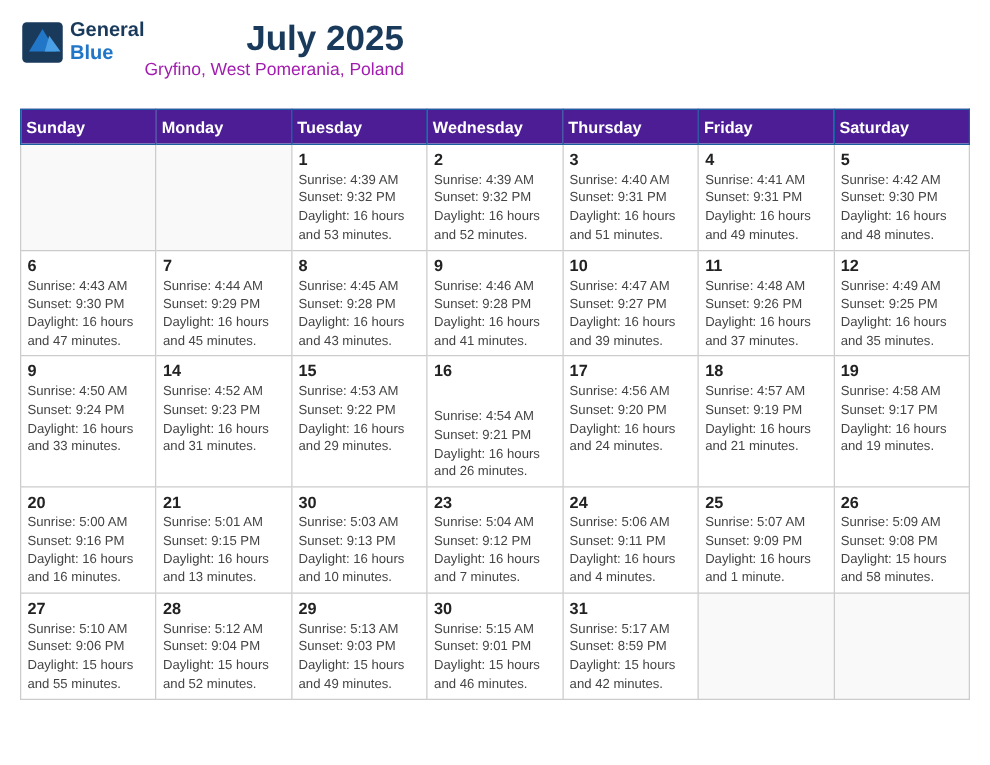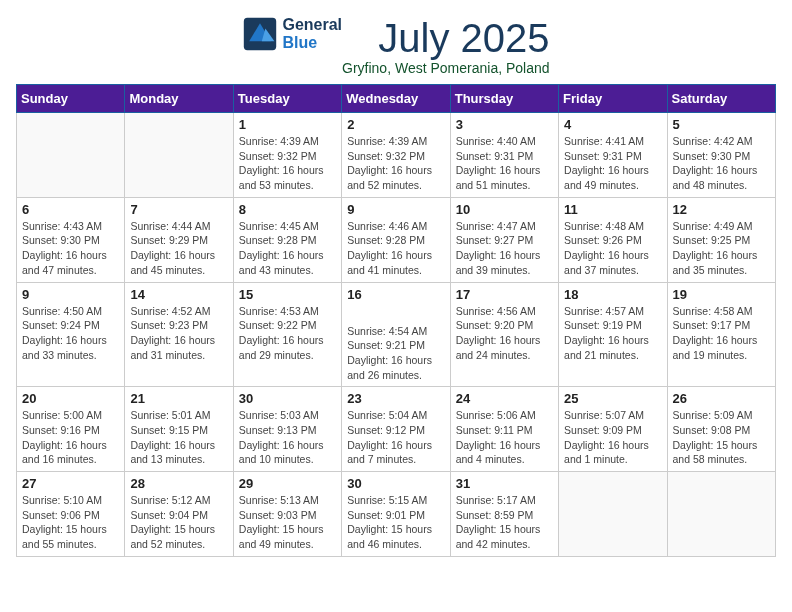--- a/index.html
+++ b/index.html
@@ -5,45 +5,45 @@
     * { box-sizing: border-box; margin: 0; padding: 0; }
     body {
       font-family: Arial, sans-serif;
       background: #fff;
       width: 792px;
       min-height: 612px;
       padding: 16px;
     }
     .header {
       display: flex;
-      justify-content: center;
+      justify-content: flex-start;
       align-items: flex-start;
-      margin-bottom: 8px;
+      margin-bottom: 24px;
     }
     .logo {
       display: flex;
       align-items: center;
       gap: 4px;
     }
     .logo-icon {
       width: 36px;
       height: 36px;
     }
     .title-block {
       text-align: right;
     }
     .month-title {
-      font-size: 40px;
-      font-weight: normal;
+      font-size: 28px;
+      font-weight: bold;
       color: #1a3a5c;
       line-height: 1.1;
     }
     .subtitle {
       font-size: 14px;
-      color: #14532d;
+      color: #a21caf;
     }
     .calendar {
       width: 100%;
       border-collapse: collapse;
       border: 1px solid #ccc;
     }
     .calendar th {
       background: #4c1d95;
       color: #fff;
       font-size: 13px;

